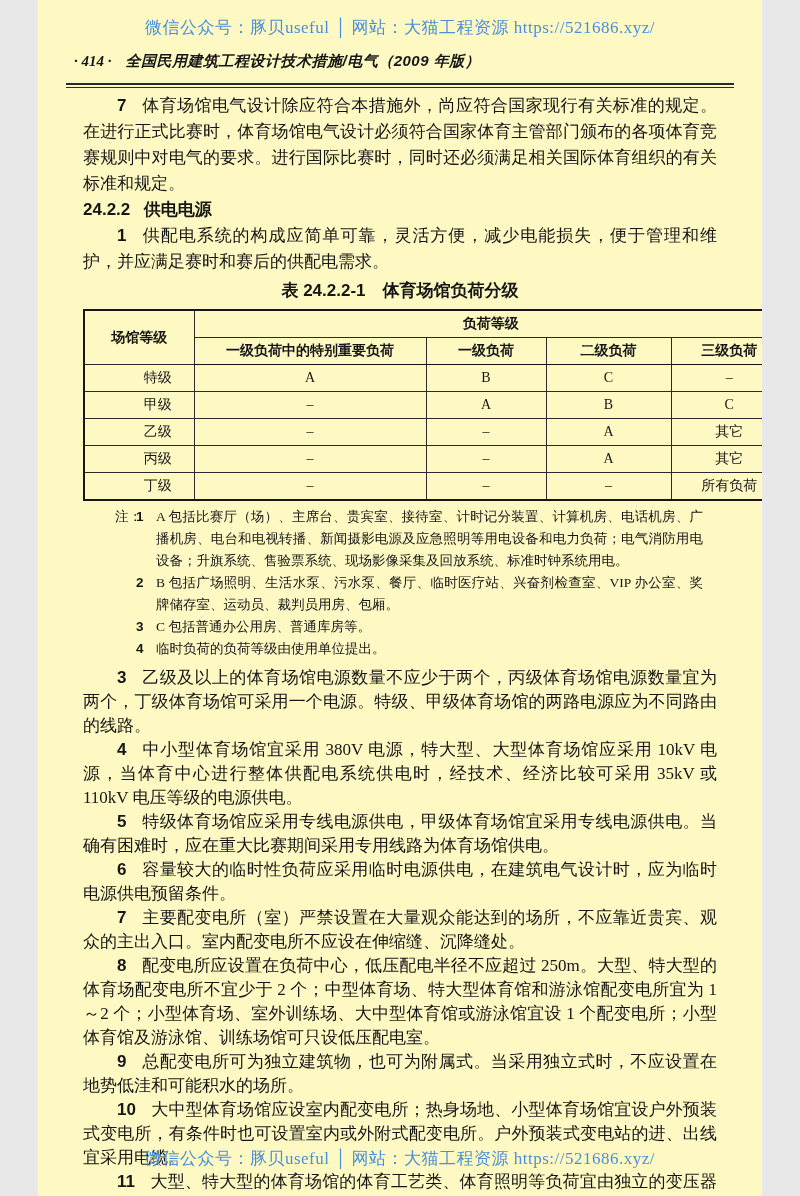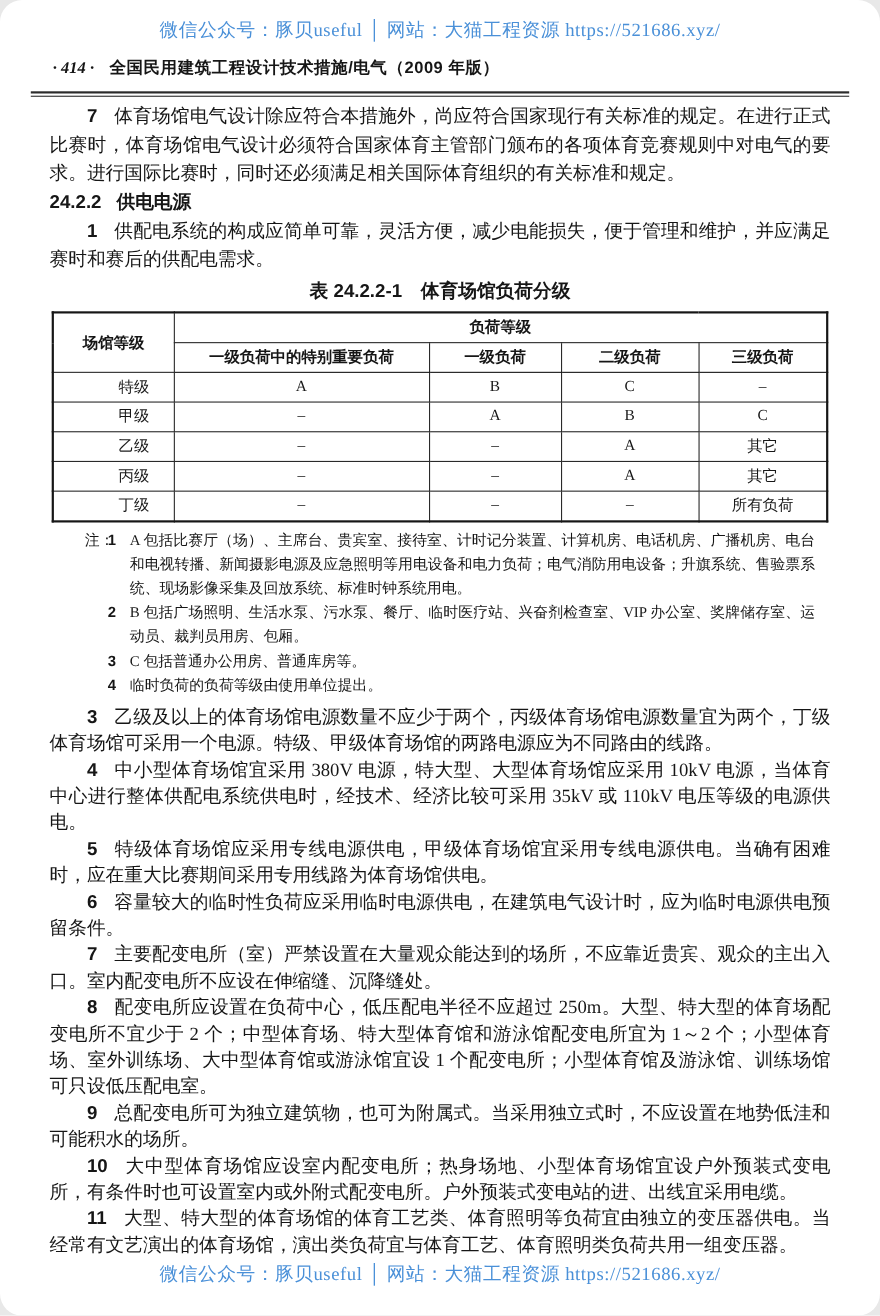--- a/index.html
+++ b/index.html
@@ -1,39 +1,38 @@
 <!DOCTYPE html>
 <html><head>
 <meta charset="utf-8">
 <style>
   html,body { margin:0; padding:0; }
   body { background:#e8e8e8; font-family:"Liberation Serif", serif; }
   .page {
-    position:relative; width:800px; height:1196px;
-    background:#ffffff; color:#161616; overflow:hidden;
+    position:relative; width:724px; height:1196px;
+    background:#fef9c3; color:#161616; overflow:hidden;
     margin:0 auto;
-    border-radius:20px;
   }
   
   .wm {
     position:absolute; left:0; right:0; text-align:center;
     color:#4a90d8; font-size:17px; letter-spacing:0.5px;
     font-family:"Liberation Serif", serif;
   }
   .wm-top { top:16px; }
   .wm-bottom { bottom:26px; }
 
   
   .page-header {
-    position:absolute; top:52px; left:48px; right:36px;
+    position:absolute; top:52px; left:36px; right:36px;
     display:flex; align-items:baseline; gap:14px; font-size:15px;
     white-space:nowrap;
   }
   .page-num { font-style:italic; font-weight:bold; font-family:"Liberation Serif", serif; }
-  .doc-title { font-weight:bold; font-family:"Liberation Sans", sans-serif; letter-spacing:0.5px; }
+  .doc-title { font-weight:bold; font-family:"Liberation Sans", sans-serif; letter-spacing:0.5px;font-style:italic; }
   .header-rule {
     position:absolute; top:83px; left:28px; right:28px; height:2px;
     border-top:2.5px solid #2b2b2b; border-bottom:1.5px solid #2b2b2b;
   }
 
   .content { position:absolute; top:93px; left:45px; right:45px; }
 
   .block-a { font-size:17px; line-height:26px; text-align:justify; }
   .block-b { font-size:17px; line-height:24px; text-align:justify; margin-top:6px; }
   p.para { margin:0; text-indent:2em; }

